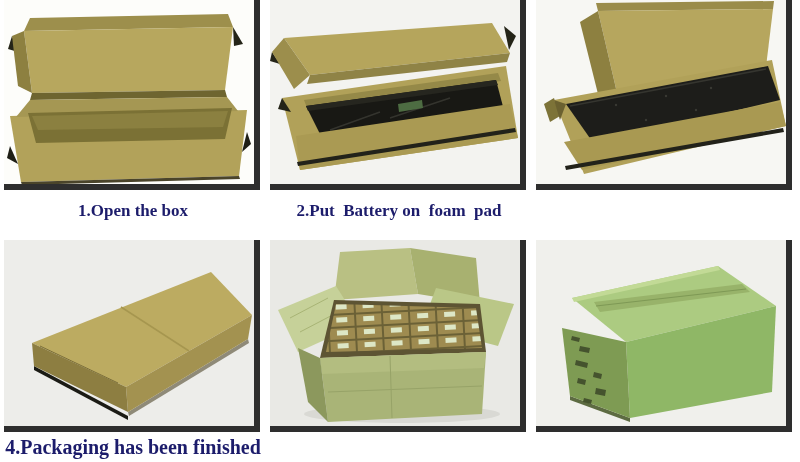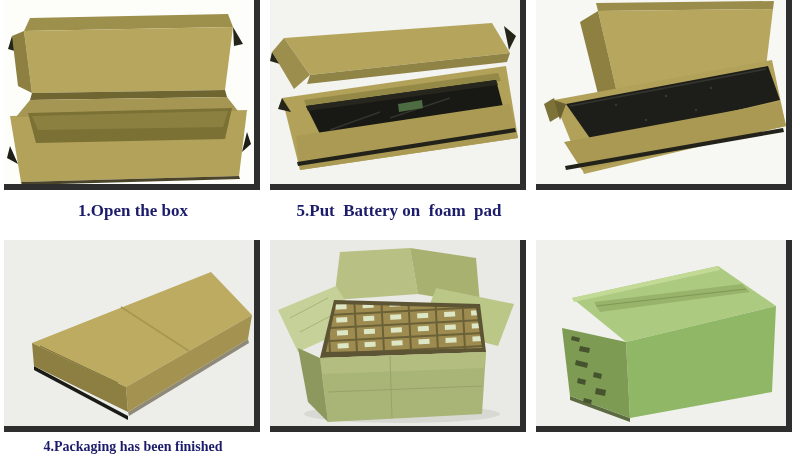--- a/index.html
+++ b/index.html
@@ -22,21 +22,21 @@
          border-bottom:6px solid var(--frame);}
   .cell.r1 .photo{margin-top:0;height:190px;}
   .cell.r2 .photo{margin-top:9px;height:192px;}
   .photo svg{display:block;width:250px;}
   .cell.r1 .photo svg{height:184px;}
   .cell.r2 .photo svg{height:186px;}
   .bg1{background:#fdfdfa;} .bg2{background:#f3f3f0;} .bg3{background:#f7f7f3;}
   .bg4{background:#ededea;} .bg5{background:#e9e9e5;} .bg6{background:#f0f0ec;}
   .cap{flex:1;display:flex;align-items:center;justify-content:center;
        font-weight:bold;font-size:17px;color:var(--caption);white-space:pre;line-height:1;}
-  .cell.r2 .cap{font-size:14px;}
+  .cell.r2 .cap{font-size:20px;}
 </style>
 </head>
 <body>
 
 <div class="board">
 
   <figure class="cell r1">
     <div class="photo bg1">
       <svg viewBox="0 0 250 184" preserveAspectRatio="none">
         <polygon points="8,36 14,52 4,49" fill="#242418"></polygon>
@@ -69,21 +69,21 @@
         <polygon points="34,100 228,73 231,81 37,108" fill="#958948"></polygon>
         <polygon points="36,106 226,80 236,118 56,146" fill="#181814"></polygon>
         <polygon points="36,106 226,80 228,85 38,111" fill="#26261f"></polygon>
         <path d="M60,130 L110,112 M120,118 L180,98 M90,140 L150,124" stroke="#34342e" stroke-width="1.5" fill="none"></path>
         <polygon points="128,104 152,100 153,108 129,112" fill="#4d6c42"></polygon>
         <polygon points="26,136 240,104 248,138 30,170" fill="#aa9a53"></polygon>
         <polygon points="27,162 245,128 246,132 28,166" fill="#22221a"></polygon>
         <polygon points="12,98 21,112 8,109" fill="#242418"></polygon>
       </svg>
     </div>
-    <figcaption class="cap">5.Put  Battery on  foam  pad</figcaption>
+    <figcaption class="cap">2.Put  Battery on  foam  pad</figcaption>
   </figure>
 
   <figure class="cell r1">
     <div class="photo bg3">
       <svg viewBox="0 0 250 184" preserveAspectRatio="none">
         <polygon points="60,3 238,1 237,9 62,11" fill="#9a8c4a"></polygon>
         <polygon points="62,11 237,9 230,67 85,110" fill="#b6a65e"></polygon>
         <polygon points="44,22 62,11 85,110 68,118" fill="#8d8040"></polygon>
         <polygon points="85,110 230,67 233,73 88,116" fill="#5c5429"></polygon>
         <polygon points="8,104 18,98 24,116 14,122" fill="#7d7338"></polygon>

